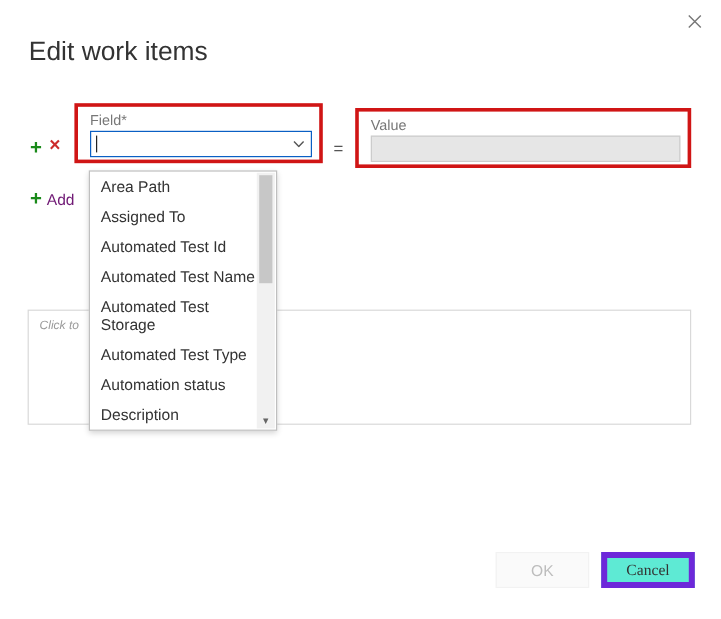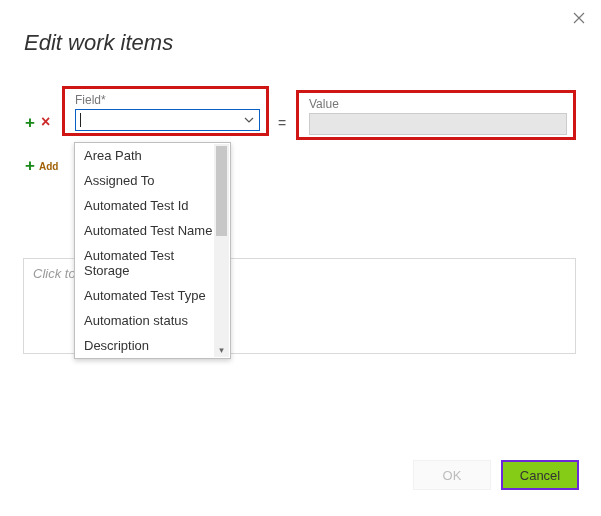--- a/index.html
+++ b/index.html
@@ -17,21 +17,20 @@
     top: 10px; right: 14px;
     width: 16px; height: 16px;
     cursor: pointer;
     color: #666;
   }
   .dialog-title {
     font-size: 22px;
     font-weight: 300;
     color: #333;
     margin: 30px 0 0 24px;
-    font-style: italic;
   }
   .row-area {
     position: relative;
     margin-top: 30px;
     height: 60px;
   }
   .plus {
     position: absolute;
     left: 25px; top: 28px;
     color: #1a8a1a;
@@ -100,21 +99,21 @@
     position: absolute;
     left: 25px; top: 156px;
     display: flex; align-items: center;
     gap: 4px;
     cursor: pointer;
   }
   .add-row .plus2 {
     color: #1a8a1a;
     font-size: 17px; font-weight: bold;
   }
-  .add-row .lbl { color: #a16207; font-size: 10px; font-weight: bold; }
+  .add-row .lbl { color: #701a75; font-size: 13px; }
   .dropdown {
     position: absolute;
     left: 74px; top: 142px;
     width: 157px;
     background: #fff;
     border: 1px solid #bfbfbf;
     box-shadow: 0 2px 5px rgba(0,0,0,.18);
     z-index: 20;
   }
   .dd-item {
@@ -142,43 +141,44 @@
     font-size: 9px; color: #666;
   }
   .notes-box {
     position: absolute;
     left: 23px; top: 258px;
     width: 553px; height: 96px;
     border: 1px solid #d9d9d9;
     padding: 7px 9px;
     color: #9a9a9a;
     font-style: italic;
-    font-size: 13px;
+    font-size: 10px;
     background: #fff;
   }
   .buttons {
     position: absolute;
     right: 22px; bottom: 26px;
     display: flex; gap: 10px;
   }
   .btn {
     min-width: 78px; height: 30px;
     display: flex; align-items: center; justify-content: center;
     font-size: 13px;
     cursor: pointer;
   }
   .btn-ok {
     background: #fafafa;
     color: #bdbdbd;
      border: 1px solid #f2f2f2;
   }
   .btn-cancel {
-    background: #84cc16;
-    color: #333;
-    border: 2px solid #6d28d9;
+    background: #5eead4;
+    color: #333;
+    border: 5px solid #6d28d9;
+    font-family: Liberation Serif, serif;
   }
   svg { display: block; }
 </style>
 </head>
 <body>
 
 <div class="close-x">
   <svg viewBox="0 0 16 16" width="16" height="16">
       <path d="M3 3 L13 13 M13 3 L3 13" stroke="#777" stroke-width="1.2" fill="none"></path>
     </svg>

